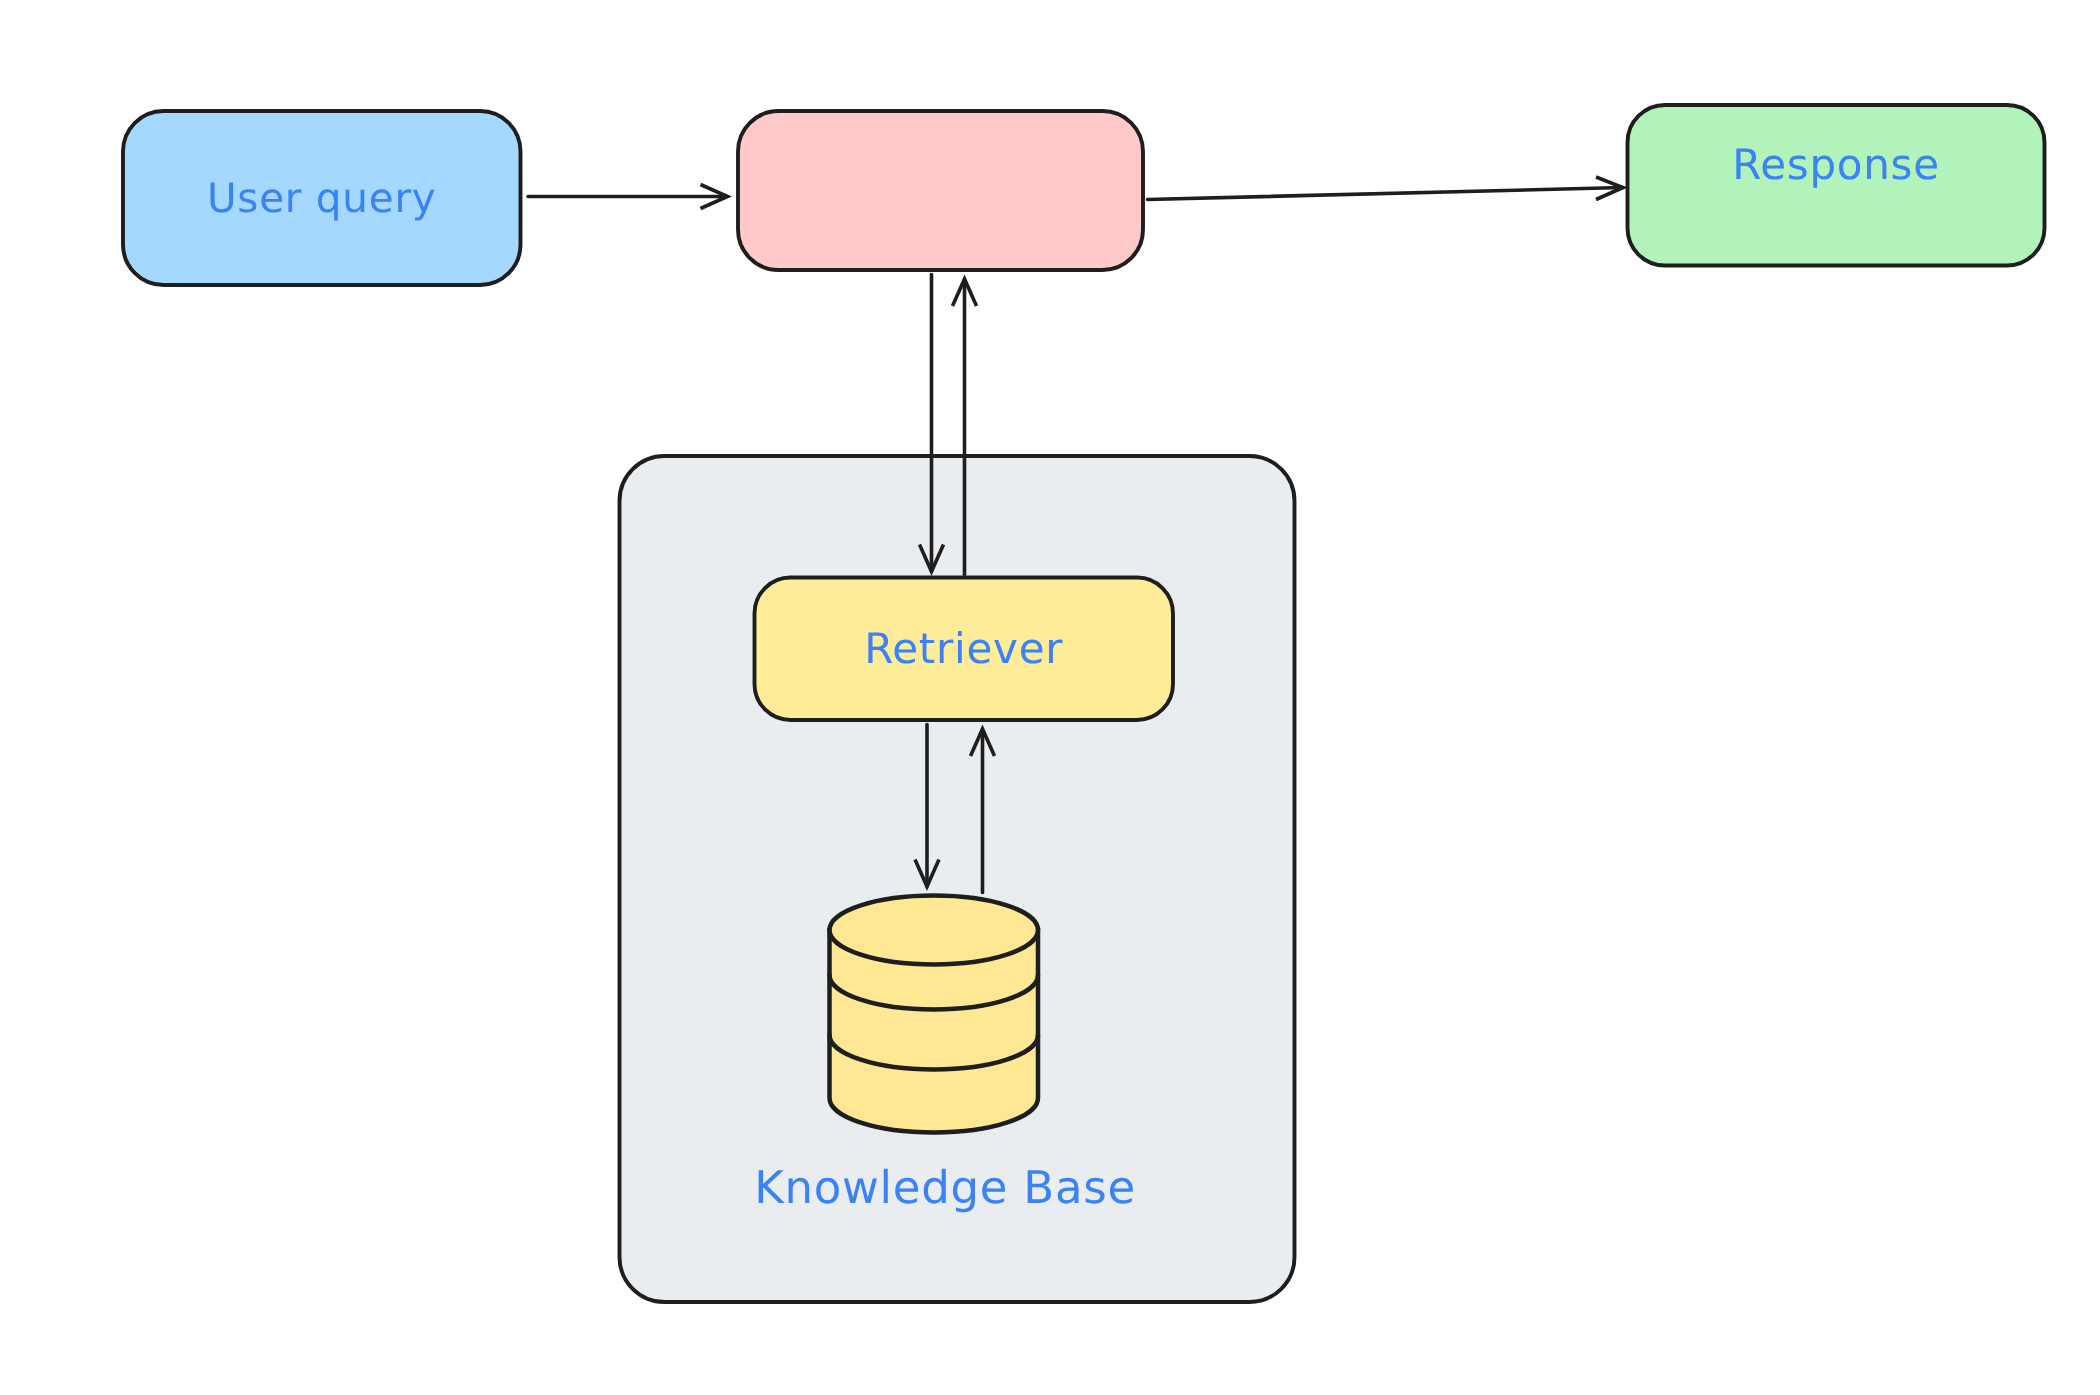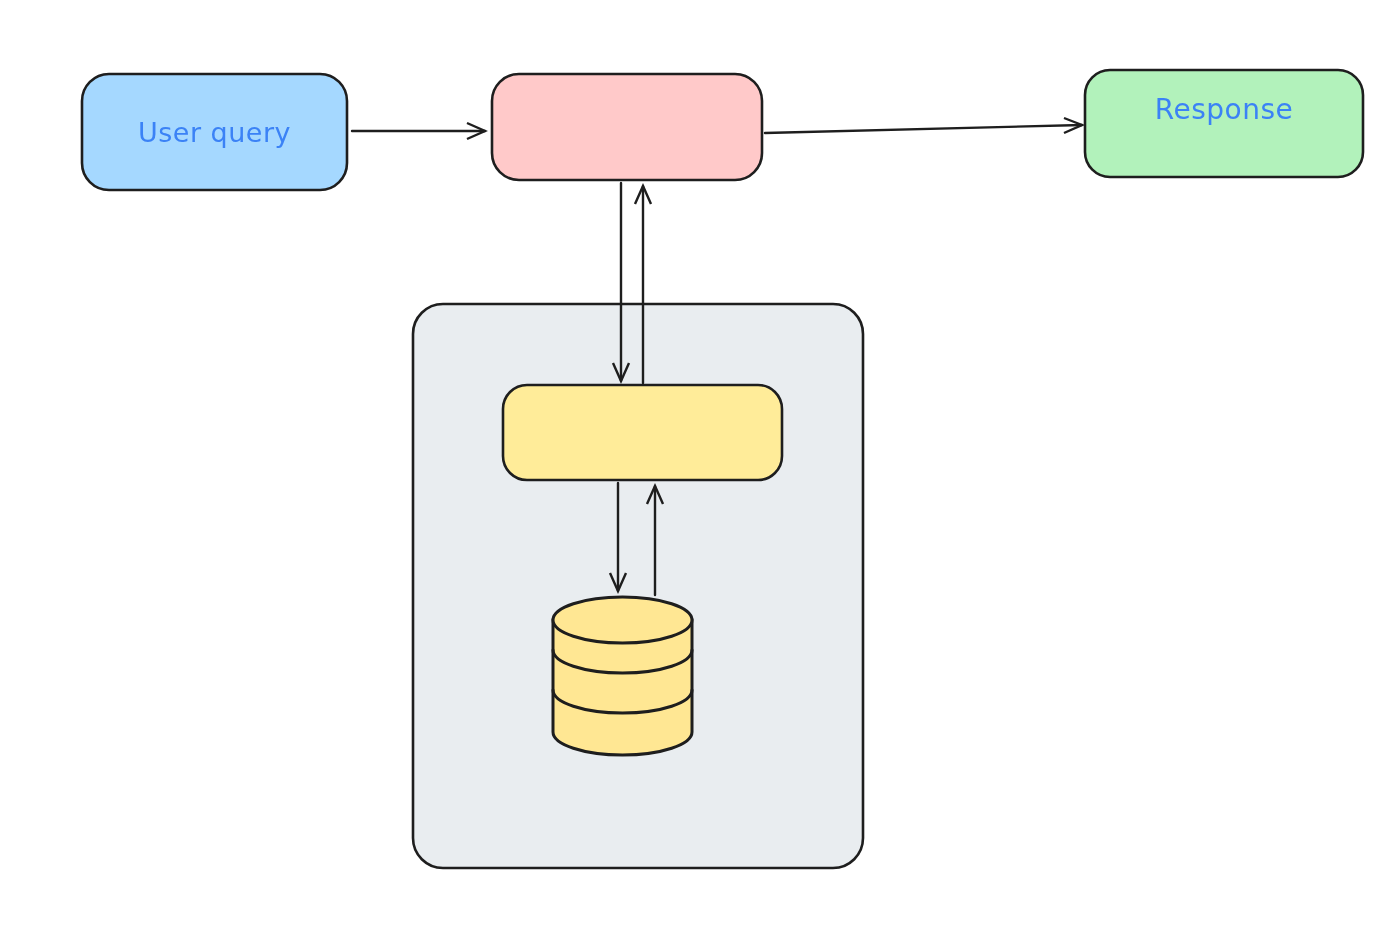--- a/index.html
+++ b/index.html
@@ -93,15 +93,17 @@
       <line x1="655" y1="595" x2="655" y2="486"></line>
       <path d="M 647 504 L 655 486 L 663 504"></path>
     </g>
   </svg>
 
   <div class="label lbl-user-query">User query</div>
 
 
   <div class="label lbl-response">Response</div>
 
+  <div class="label lbl-retriever">Retriever</div>
 
+  <div class="label lbl-knowledge-base">Knowledge Base</div>
 
 </div>
 
 </body></html>

